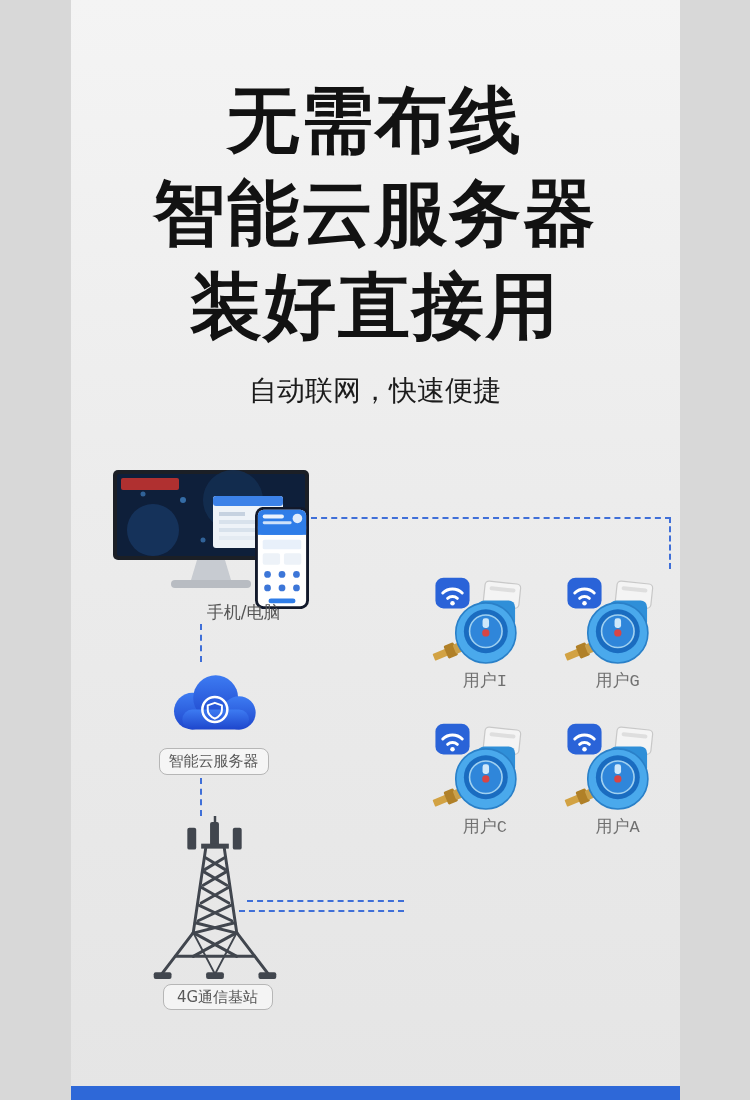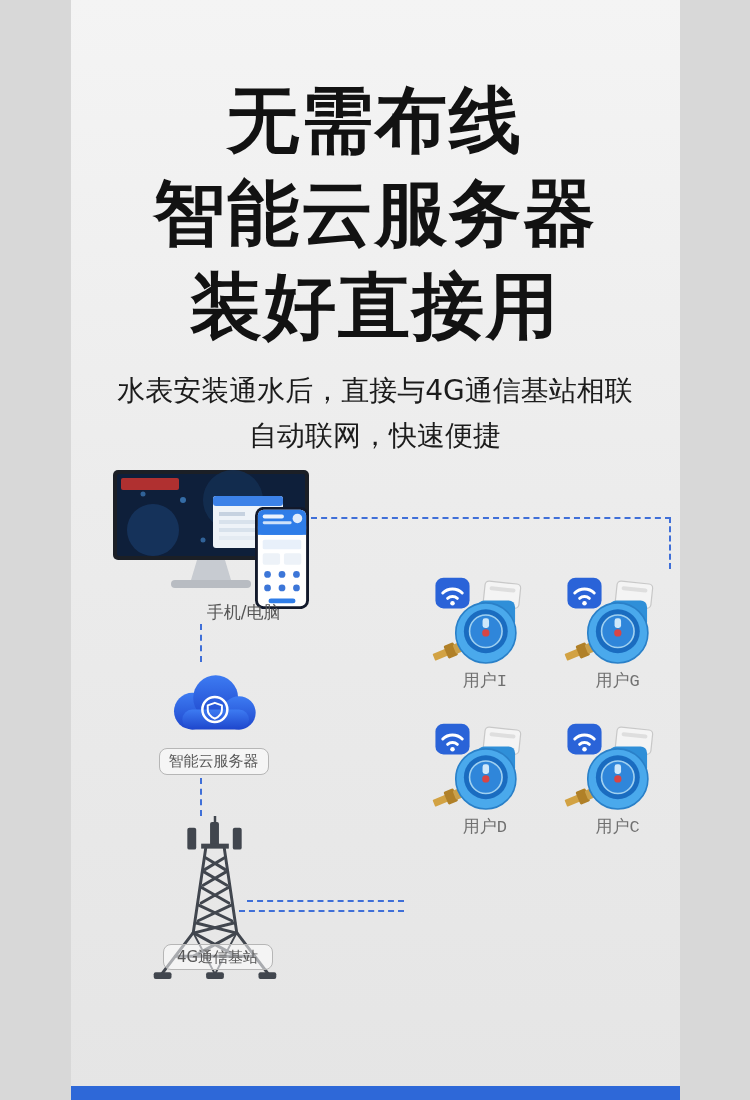--- a/index.html
+++ b/index.html
@@ -136,21 +136,20 @@
 
 <div class="page">
 
   <div class="headline">
     <div>无需布线</div>
     <div>智能云服务器</div>
     <div>装好直接用</div>
   </div>
 
   <div class="subtitle">
-    <div>水表安装通水后，直接与4G通信基站相联</div>
     <div>自动联网，快速便捷</div>
   </div>
 
   <div class="dash-h" style="left:240px;top:517px;width:360px;"></div>
   <div class="dash-v" style="left:598px;top:517px;height:52px;"></div>
   <div class="dash-v" style="left:129px;top:624px;height:38px;"></div>
   <div class="dash-v" style="left:129px;top:778px;height:38px;"></div>
   <div class="dash-h" style="left:176px;top:900px;width:157px;"></div>
   <div class="dash-h" style="left:168px;top:910px;width:165px;"></div>
 
@@ -173,21 +172,21 @@
   </div>
   <div class="boxed" style="left:88px;top:748px;width:110px;height:27px;">
     <span>智能云服务器</span>
   </div>
 
   <div class="abs" style="left:70px;top:816px;width:148px;height:170px;">
     <svg viewBox="0 0 140 172" width="148" height="170">
         <use href="#sym-tower"></use>
       </svg>
   </div>
-  <div class="boxed" style="left:92px;top:944px;width:110px;height:26px;">
+  <div class="boxed" style="left:92px;top:984px;width:110px;height:26px;">
     <span>4G通信基站</span>
   </div>
 
   <div class="meter-grid">
     <div class="meter-cell">
       <svg viewBox="0 0 130 112">
           <use href="#sym-meter"></use>
         </svg>
       <div class="meter-label">用户I</div>
     </div>
@@ -200,24 +199,24 @@
     <div class="meter-cell">
       <svg viewBox="0 0 130 112">
           <use href="#sym-meter"></use>
         </svg>
       <div class="meter-label">用户E</div>
     </div>
     <div class="meter-cell">
       <svg viewBox="0 0 130 112">
           <use href="#sym-meter"></use>
         </svg>
-      <div class="meter-label">用户D</div>
-    </div>
-    <div class="meter-cell">
-      <svg viewBox="0 0 130 112">
-          <use href="#sym-meter"></use>
-        </svg>
       <div class="meter-label">用户C</div>
+    </div>
+    <div class="meter-cell">
+      <svg viewBox="0 0 130 112">
+          <use href="#sym-meter"></use>
+        </svg>
+      <div class="meter-label">用户A</div>
     </div>
   </div>
 
   <div class="footer-bar"></div>
 </div>
 
 </body></html>

